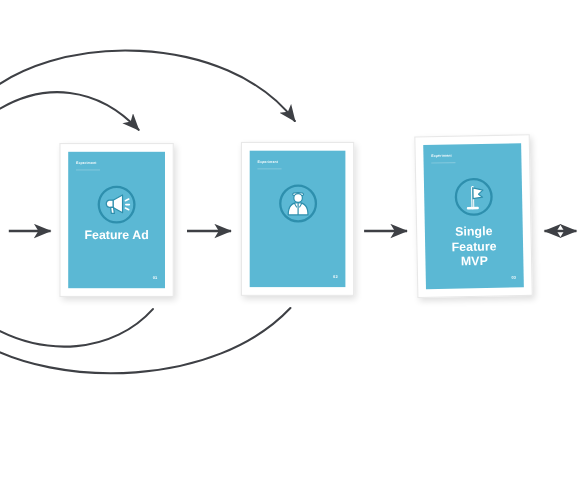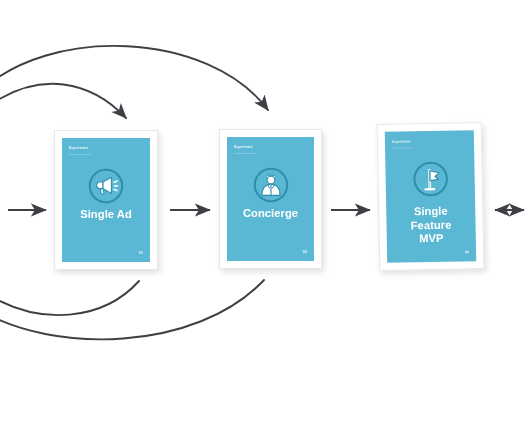--- a/index.html
+++ b/index.html
@@ -141,21 +141,21 @@
       <div class="card-icon">
         <svg viewBox="0 0 36 36">
           <circle cx="18" cy="18" r="16.2" fill="none" stroke="#2E8FAD" stroke-width="2.1"></circle>
           <path d="M23.4 9.2 L23.4 25.4 L14.8 20.6 L14.8 14.0 Z" fill="#ffffff" stroke="#2E8FAD" stroke-width="1.1" stroke-linejoin="round"></path>
           <path d="M14.8 14.0 L11.2 14.0 A3.4 3.4 0 0 0 11.2 20.6 L14.8 20.6 Z" fill="#ffffff" stroke="#2E8FAD" stroke-width="1.1" stroke-linejoin="round"></path>
           <path d="M12.6 20.6 L13.2 26.0 L16.0 26.0 L15.2 20.6 Z" fill="#ffffff" stroke="#2E8FAD" stroke-width="1.1" stroke-linejoin="round"></path>
           <path d="M26.0 14.4 L29.0 13.0 M26.4 18.0 L29.6 18.0 M26.0 21.2 L29.0 22.6" stroke="#ffffff" stroke-width="1.5" stroke-linecap="round"></path>
         </svg>
       </div>
 
-      <div class="card-title">Single Ad</div>
+      <div class="card-title">Feature Ad</div>
 
       <div class="card-microfoot">01</div>
     </div>
   </div>
 
   <div class="card" id="card-concierge">
     <div class="card-inner">
       <div class="card-microhead">Experiment</div>
       <div class="card-hairline" style="left:7px;top:16px;width:22px;height:1px;"></div>
 
@@ -164,21 +164,20 @@
           <circle cx="18" cy="18" r="16.2" fill="none" stroke="#2E8FAD" stroke-width="2.1"></circle>
           <ellipse cx="18" cy="9.6" rx="5.0" ry="1.5" fill="#ffffff" stroke="#2E8FAD" stroke-width="1.0"></ellipse>
           <circle cx="18" cy="13.0" r="3.9" fill="#ffffff" stroke="#2E8FAD" stroke-width="1.1"></circle>
           <path d="M18 17.2 C 11.6 17.2, 9.0 22.2, 9.0 28.4 L 27 28.4
                    C 27 22.2, 24.4 17.2, 18 17.2 Z" fill="#ffffff" stroke="#2E8FAD" stroke-width="1.1" stroke-linejoin="round"></path>
           <line x1="18" y1="17.6" x2="18" y2="28.4" stroke="#2E8FAD" stroke-width="1.1"></line>
           <path d="M14.6 17.8 L16.6 21.2 M21.4 17.8 L19.4 21.2" stroke="#2E8FAD" stroke-width="1.0" stroke-linecap="round"></path>
         </svg>
       </div>
 
-      <div class="card-title">Concierge</div>
 
       <div class="card-microfoot">02</div>
     </div>
   </div>
 
   <div class="card" id="card-mvp">
     <div class="card-inner">
       <div class="card-microhead">Experiment</div>
       <div class="card-hairline" style="left:7px;top:16px;width:22px;height:1px;"></div>
 

